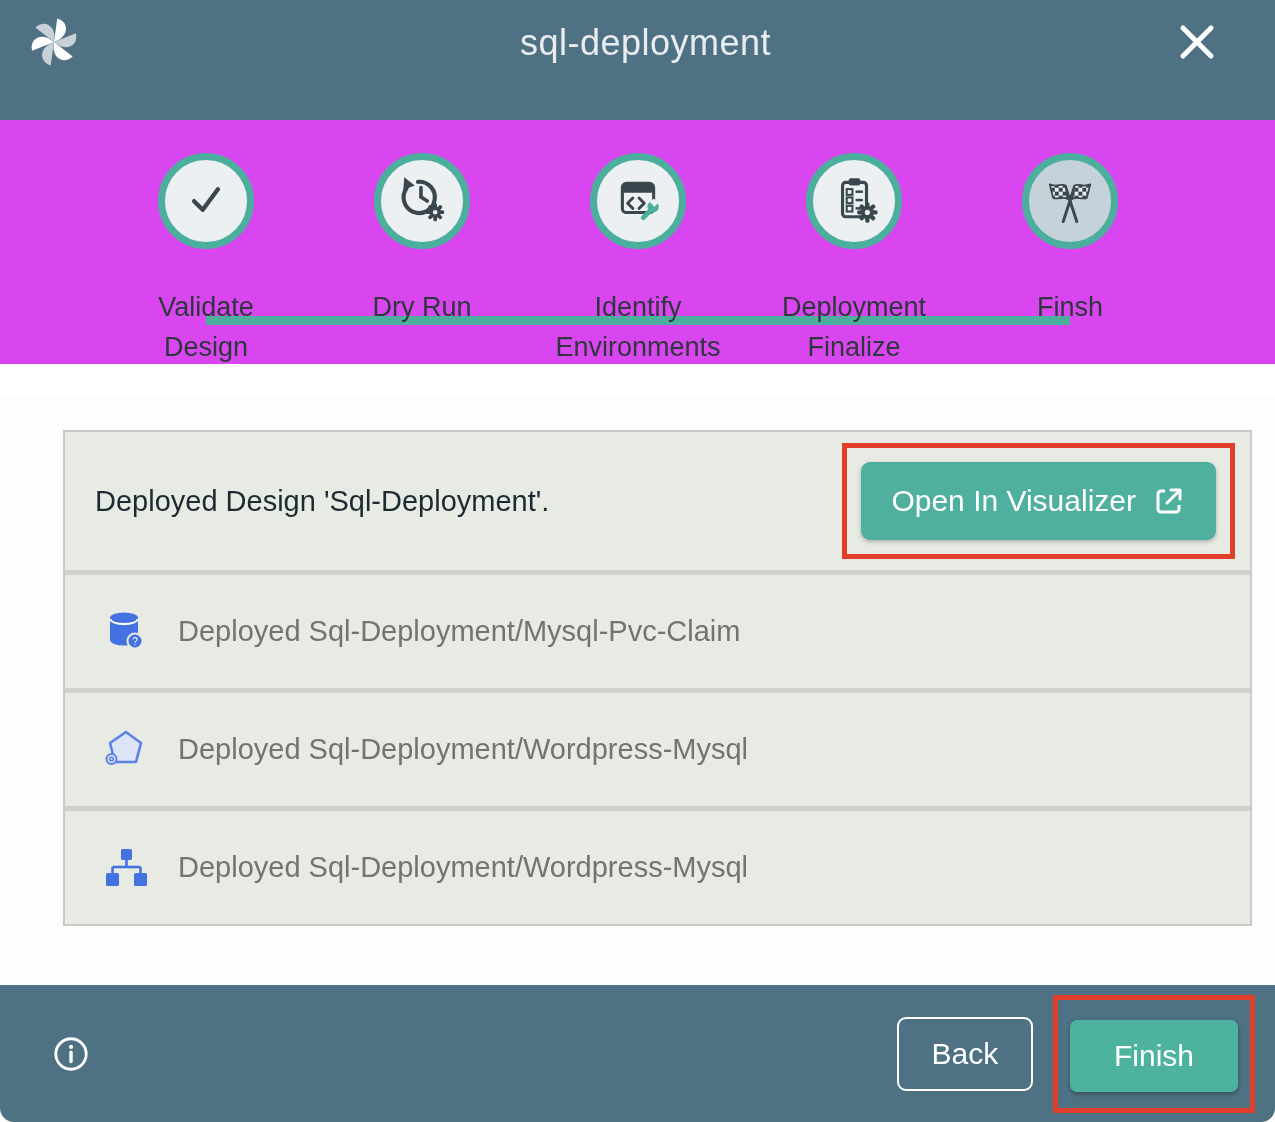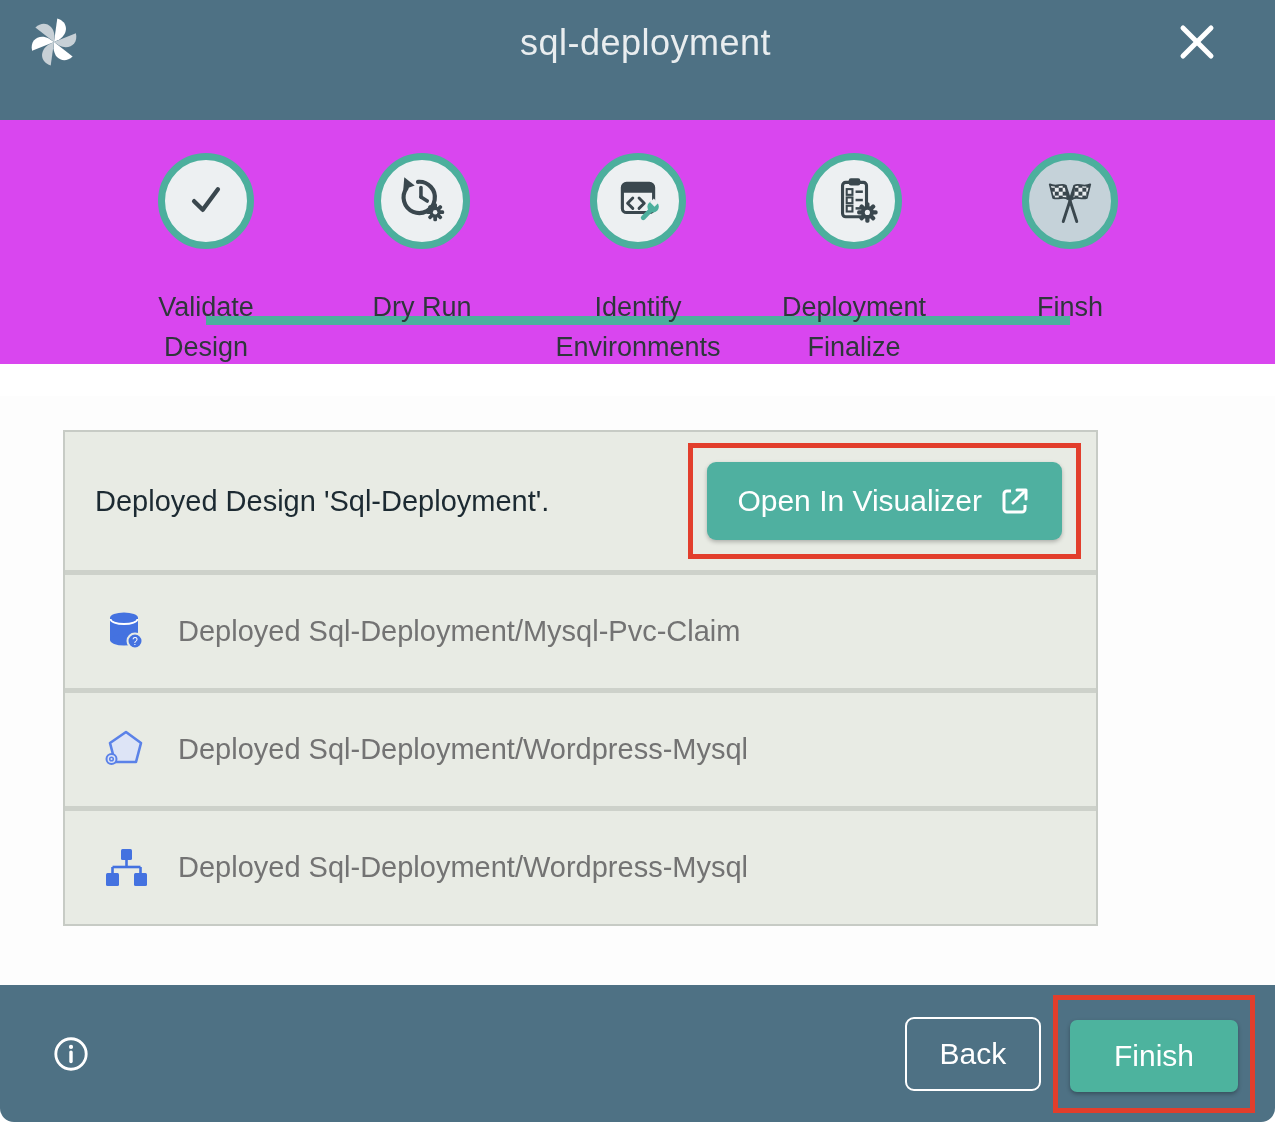--- a/index.html
+++ b/index.html
@@ -16,36 +16,36 @@
   .stepper { position:absolute; top:120px; left:0; width:100%; height:244px; background:#d946ef; }
   .track { position:absolute; top:196px; left:206px; width:864px; height:9px; background:#4caf9d; }
   .steps { position:absolute; top:33px; left:98px; width:1080px; display:flex; }
   .step { width:216px; display:flex; flex-direction:column; align-items:center; }
   .circle { position:relative; z-index:2; width:96px; height:96px; border:7px solid #4caf9d; border-radius:50%; background:#edf0f2; display:flex; align-items:center; justify-content:center; }
   .step.active .circle { background:#c5d2d9; }
   .step-label { margin-top:38px; text-align:center; font-size:27px; line-height:40px; color:#2e373b; }
 
   
   .content { position:absolute; top:396px; left:0; width:100%; height:589px; background:#fdfdfd; }
-  .result-list { position:absolute; top:34px; left:63px; width:1035px; border:2px solid #c7cbc5; }
+  .result-list { position:absolute; top:34px; left:63px; width:1189px; border:2px solid #c7cbc5; }
   .row { background:#e8ebe4; display:flex; align-items:center; }
   .row + .row { border-top:5px solid #cdd1ca; }
   .row-main { height:138px; justify-content:space-between; padding:0 15px 0 30px; }
   .design-message { font-size:29px; color:#1c2a32; }
   .hl { border:5px solid #e23e2c; }
   .hl-visualizer { padding:14px; }
   .visualizer-btn { display:flex; align-items:center; gap:16px; height:78px; padding:0 30px; background:#4fb0a0; color:#ffffff; font-size:30px; border:none; border-radius:9px; box-shadow:0 2px 4px rgba(0,0,0,0.25); cursor:pointer; font-family:"Liberation Sans", sans-serif; }
   .row-item { height:118px; padding-left:37px; }
   .row-icon { width:48px; height:48px; flex:0 0 48px; margin-right:28px; }
   .row-text { font-size:29px; color:#737373; }
 
   
   .footer { position:absolute; top:985px; left:0; width:100%; height:137px; background:#4e7184; display:flex; align-items:center; }
   .info-btn { position:absolute; left:52px; top:50%; transform:translateY(-50%); width:38px; height:38px; background:none; border:none; cursor:pointer; }
-  .footer-actions { position:absolute; right:20px; top:0; height:100%; display:flex; align-items:center; gap:12px; }
+  .footer-actions { position:absolute; right:20px; top:0; height:100%; display:flex; align-items:center; gap:20px; }
   .back-btn { height:74px; min-width:136px; padding:0 30px; background:transparent; border:2px solid #ffffff; border-radius:9px; color:#ffffff; font-size:30px; cursor:pointer; font-family:"Liberation Sans", sans-serif; }
   .hl-finish { padding:20px 12px 16px 12px; }
   .finish-btn { height:72px; min-width:146px; padding:0 44px; background:#4db39e; border:none; border-radius:7px; color:#ffffff; font-size:30px; cursor:pointer; box-shadow:0 2px 4px rgba(0,0,0,0.3); font-family:"Liberation Sans", sans-serif; }
 </style>
 </head>
 <body>
 
 <div class="dialog">
 
   <div class="header">

